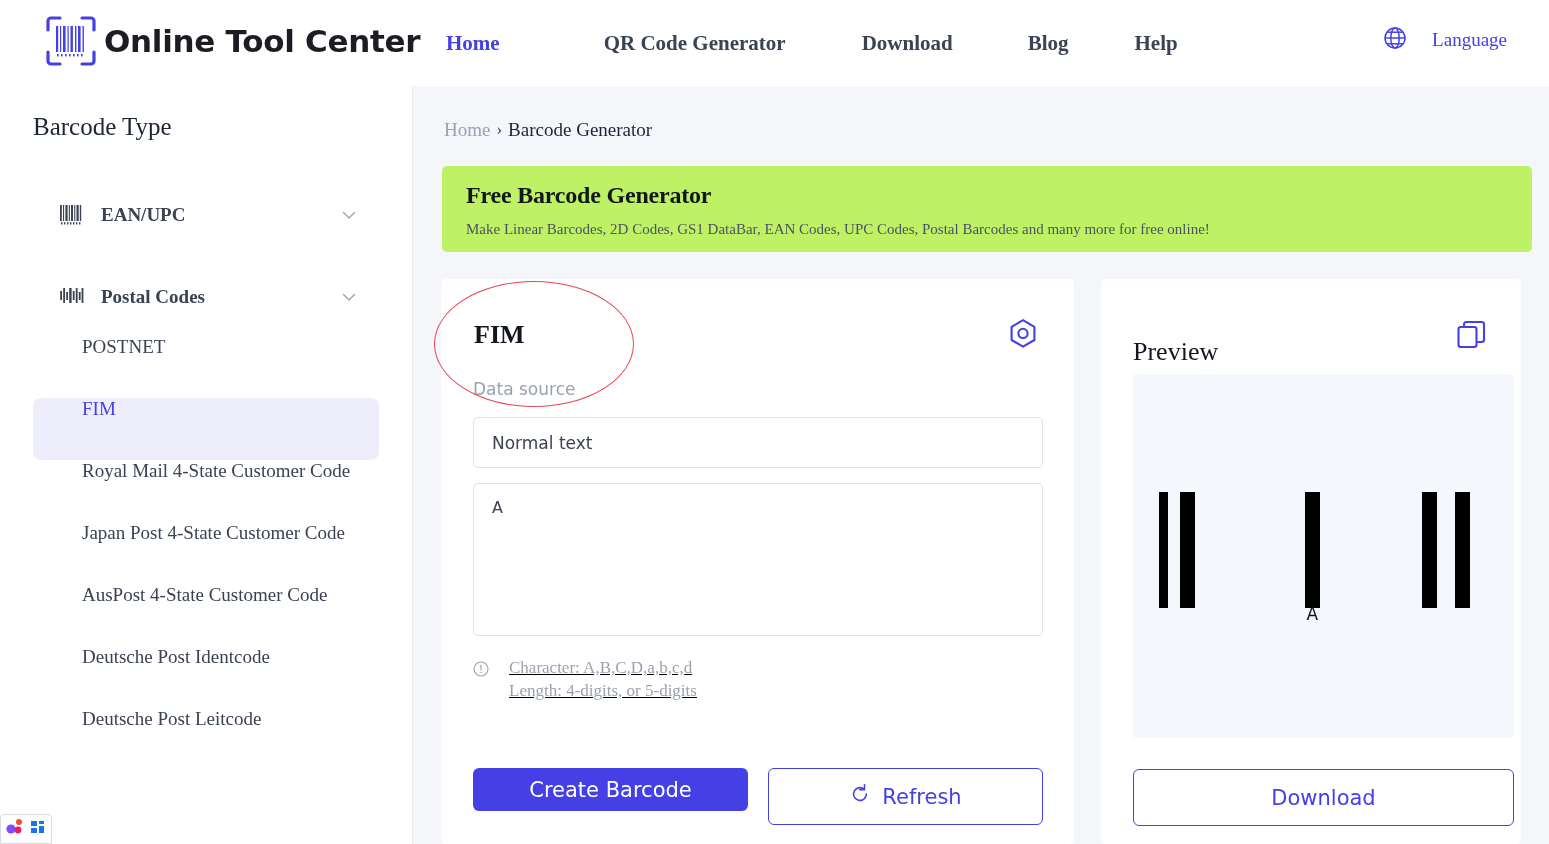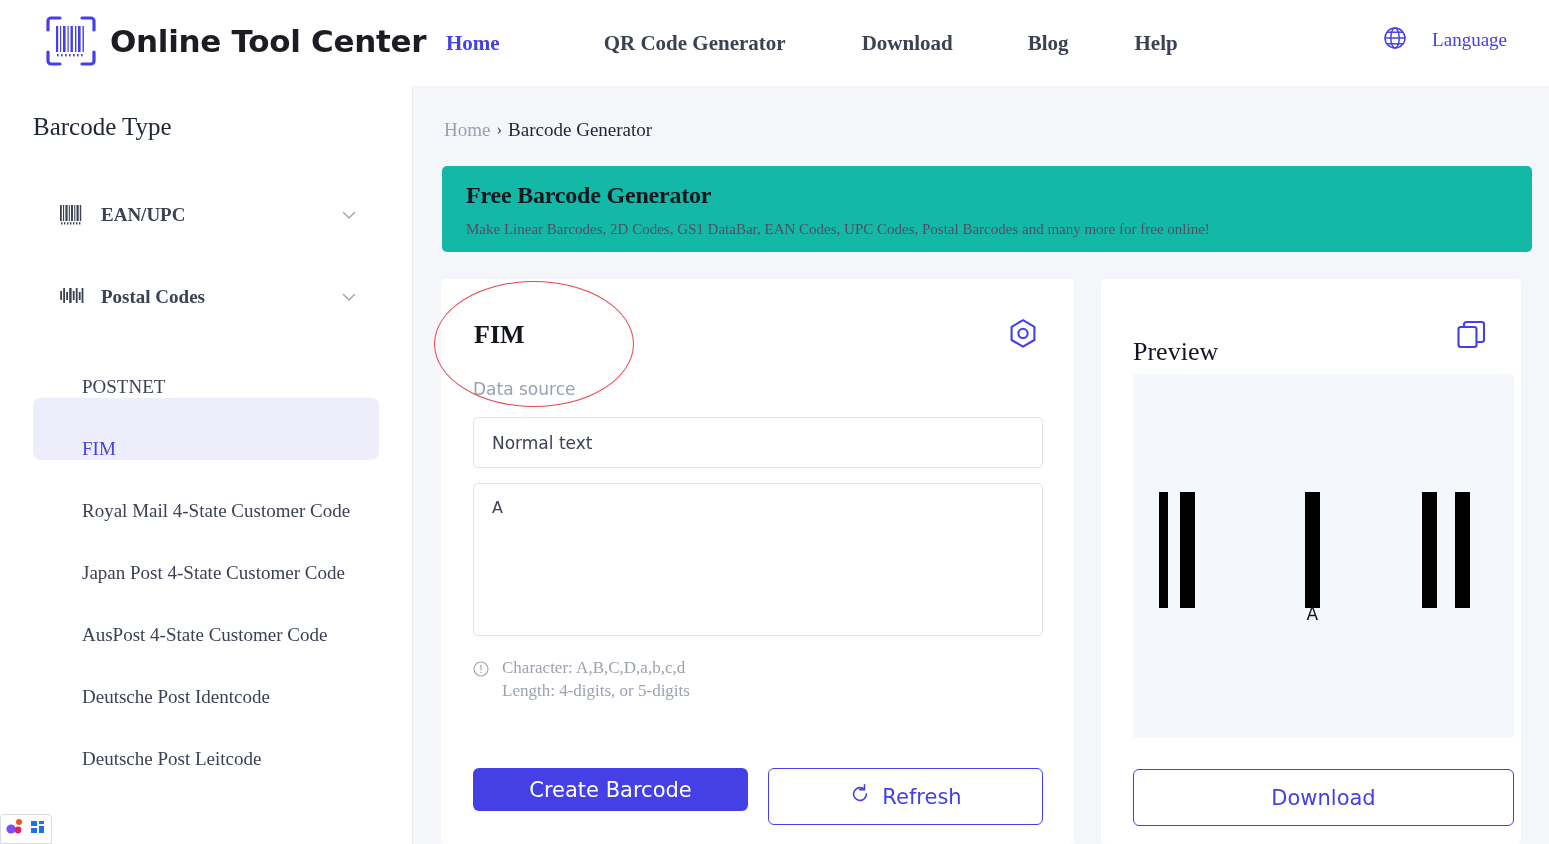--- a/index.html
+++ b/index.html
@@ -14,21 +14,21 @@
   
   .header {
     position: absolute; left: 0; top: 0;
     width: 1549px; height: 86px;
     background: #ffffff;
     display: flex; align-items: center;
     z-index: 5;
   }
   .logo-wrap {
     position: absolute; left: 44px; top: 14px;
-    display: flex; align-items: center; gap: 12px;
+    display: flex; align-items: center; gap: 6px;
   }
   .logo-icon { position: relative; width: 54px; height: 54px; }
   .logo-icon svg { display: block; }
   .logo-text {
     font-family: "DejaVu Sans", sans-serif;
     font-size: 31px; font-weight: bold; color: #1c1c22;
     letter-spacing: -0.3px;
     white-space: nowrap;
   }
 
@@ -84,21 +84,21 @@
     position: absolute; right: 55px; top: 50%;
     transform: translateY(-50%);
     width: 16px; height: 16px;
   }
 
   .sub-list { position: absolute; left: 0; top: 250px; width: 412px; }
   .sub-item {
     position: relative;
     margin: 0 33px;
     height: 62px;
-    display: flex; align-items: flex-end;
+    display: flex; align-items: flex-start;
     padding-left: 49px;
     border-radius: 8px;
     cursor: pointer;
   }
   .sub-item .lbl {
     font-size: 19px; color: #3b4254; white-space: nowrap;
   }
   .sub-item.selected { background: #eeedfb; }
   .sub-item.selected .lbl { color: #4440e6; }
 
@@ -114,21 +114,21 @@
     display: flex; align-items: center; gap: 6px;
     font-size: 19px;
   }
   .bc-home { color: #9aa1b0; cursor: pointer; }
   .bc-sep { color: #3b4254; font-size: 17px; }
   .bc-cur { color: #1d2433; }
 
   .hero {
     position: absolute; left: 29px; top: 80px;
     width: 1090px; height: 86px;
-    background: #14b8a6;
+    background: #bef264;
     border-radius: 5px;
     padding: 16px 24px 0 24px;
   }
   .hero-title {
     font-size: 24px; font-weight: bold; color: #12161f;
     letter-spacing: -0.2px;
   }
   .hero-sub {
     margin-top: 12px;
     font-size: 15px; color: #4b5363;
@@ -177,21 +177,21 @@
     padding: 14px 18px;
     cursor: text;
   }
   .textarea-val {
     font-size: 16px; color: #3b4254;
     font-family: "DejaVu Sans", sans-serif;
     line-height: 1.3;
   }
   .hints {
     position: absolute; left: 32px; top: 378px;
-    display: flex; align-items: flex-start; gap: 13px;
+    display: flex; align-items: flex-start; gap: 20px; text-decoration: underline;
   }
   .hint-icon { margin-top: 4px; flex: 0 0 auto; }
   .hint-lines { font-size: 17px; color: #9aa1b0; line-height: 1.35; }
 
   .btn-row { position: absolute; left: 32px; top: 489px; display: flex; gap: 20px; }
   .btn-primary {
     width: 275px; height: 43px;
     background: #4440e6;
     border-radius: 6px;
     display: flex; align-items: center; justify-content: center;

